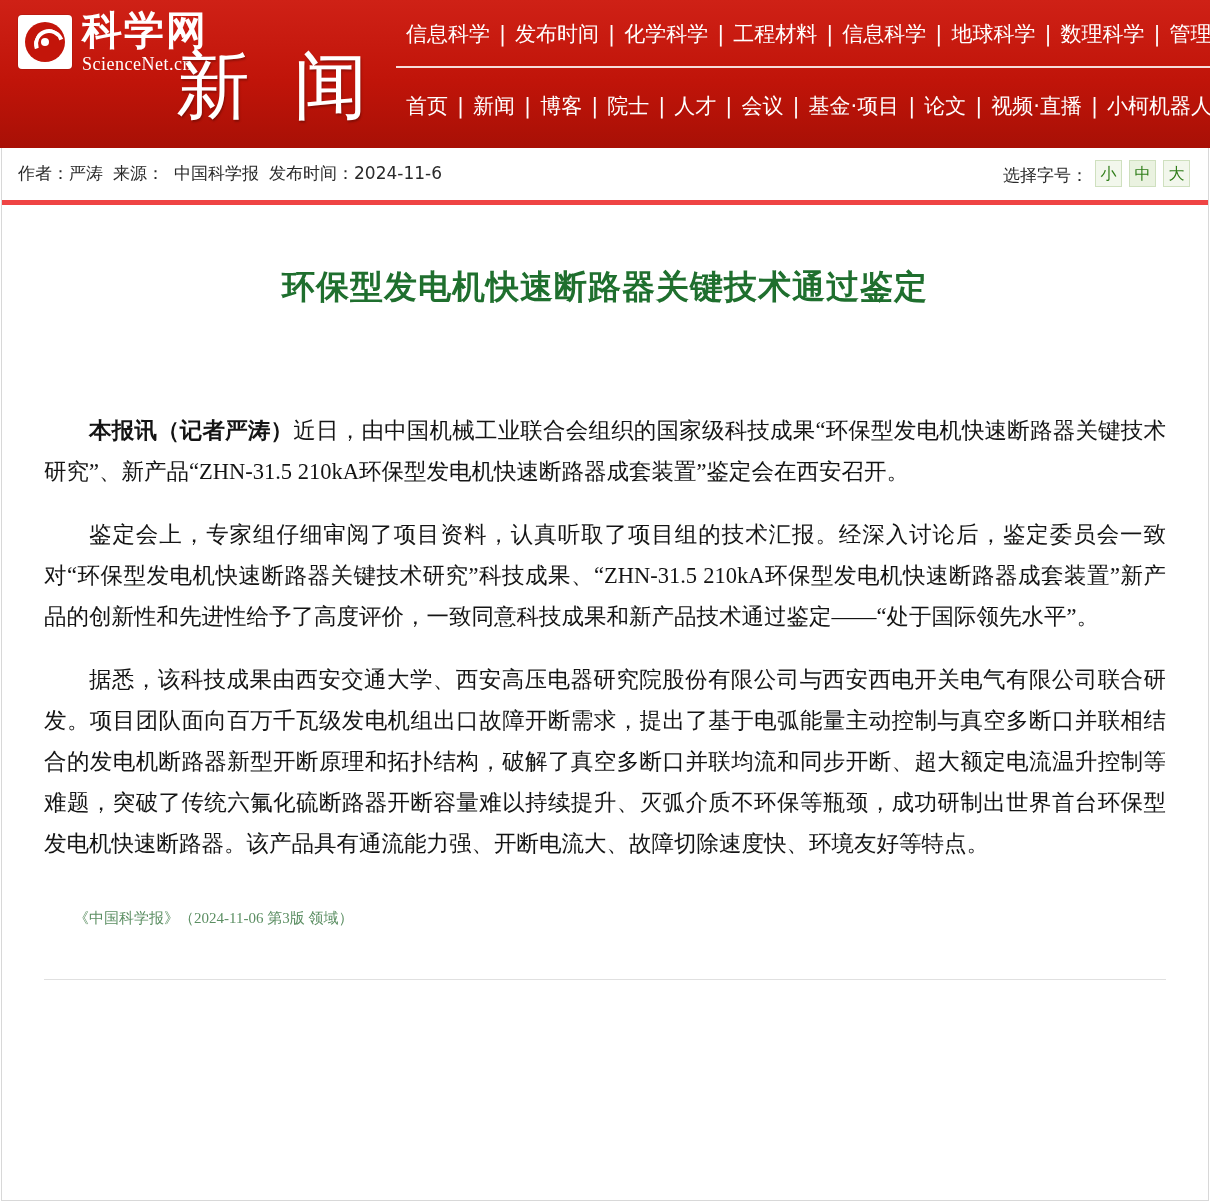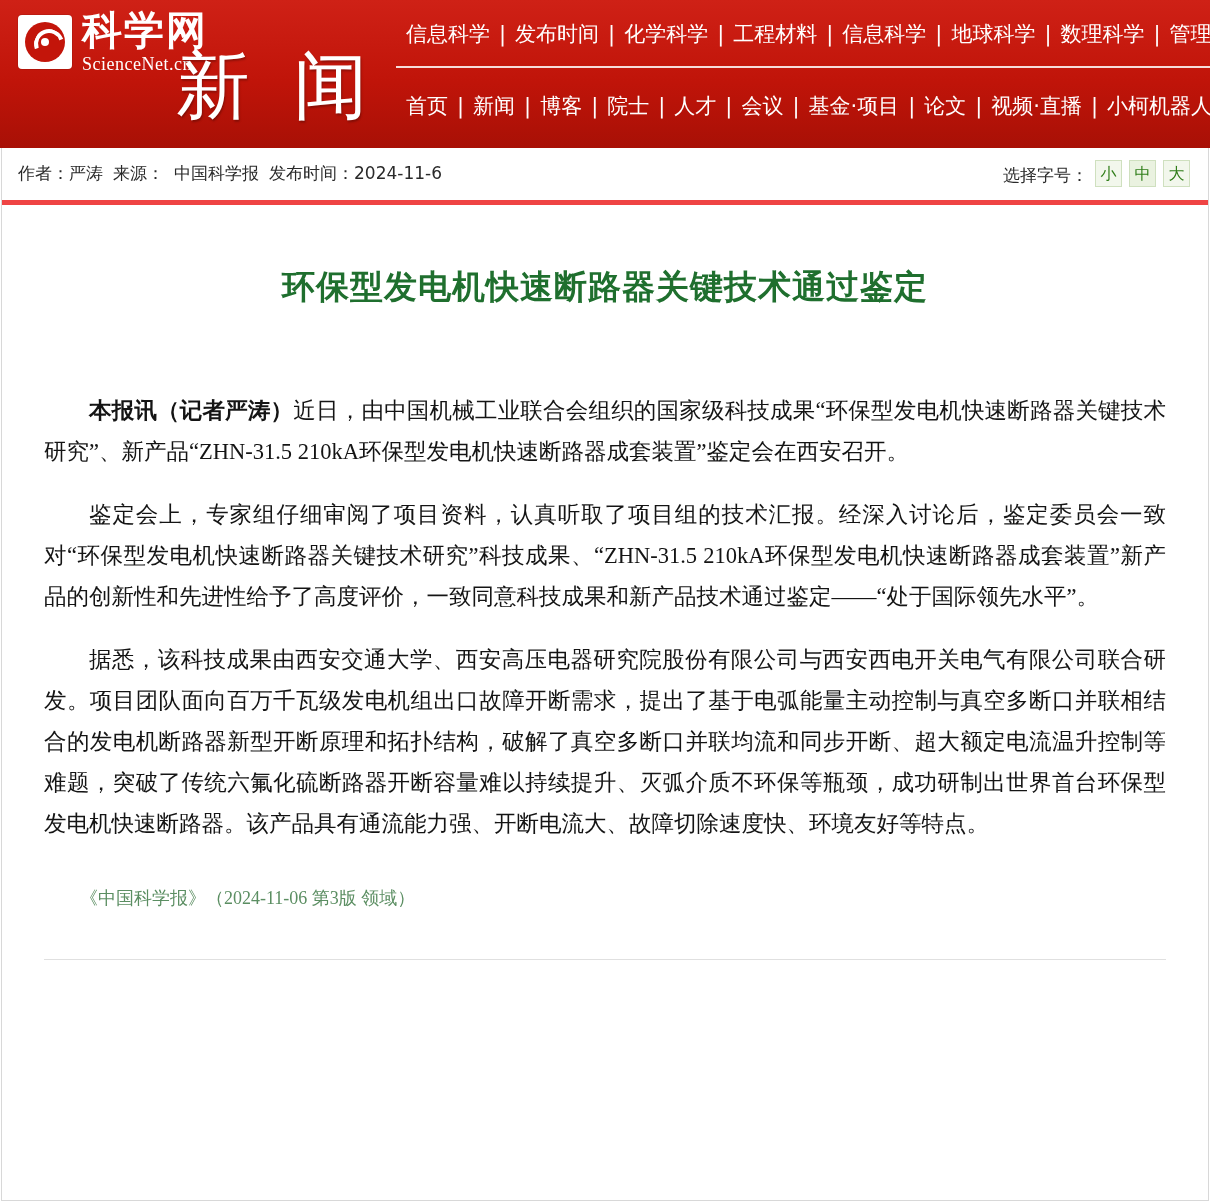--- a/index.html
+++ b/index.html
@@ -203,38 +203,38 @@
   .title {
     text-align: center;
     color: #1f6f2e;
     font-size: 33px;
     font-weight: bold;
     font-family: Liberation Mono, monospace;
     margin-top: 60px;
     letter-spacing: 1px;
   }
   .content {
-    margin-top: 80px;
+    margin-top: 100px;
     font-family: "Liberation Serif", "DejaVu Serif", serif;
     font-size: 22.5px;
     line-height: 41px;
     color: #141414;
     text-align: justify;
   }
   .content p {
     margin: 0 0 22px 0;
     text-indent: 2em;
   }
   .content p strong {
     font-weight: bold;
   }
   .source-line {
     margin-top: 34px;
     color: #5b8e62;
-    font-size: 18px;
+    font-size: 15px;
     font-family: "Liberation Serif", "DejaVu Serif", serif;
     text-indent: 2em;
   }
   .bottom-rule {
     margin: 40px 42px 0 42px;
     border-top: 1px solid #e0e0e0;
   }
 </style>
 </head>
 <body>

